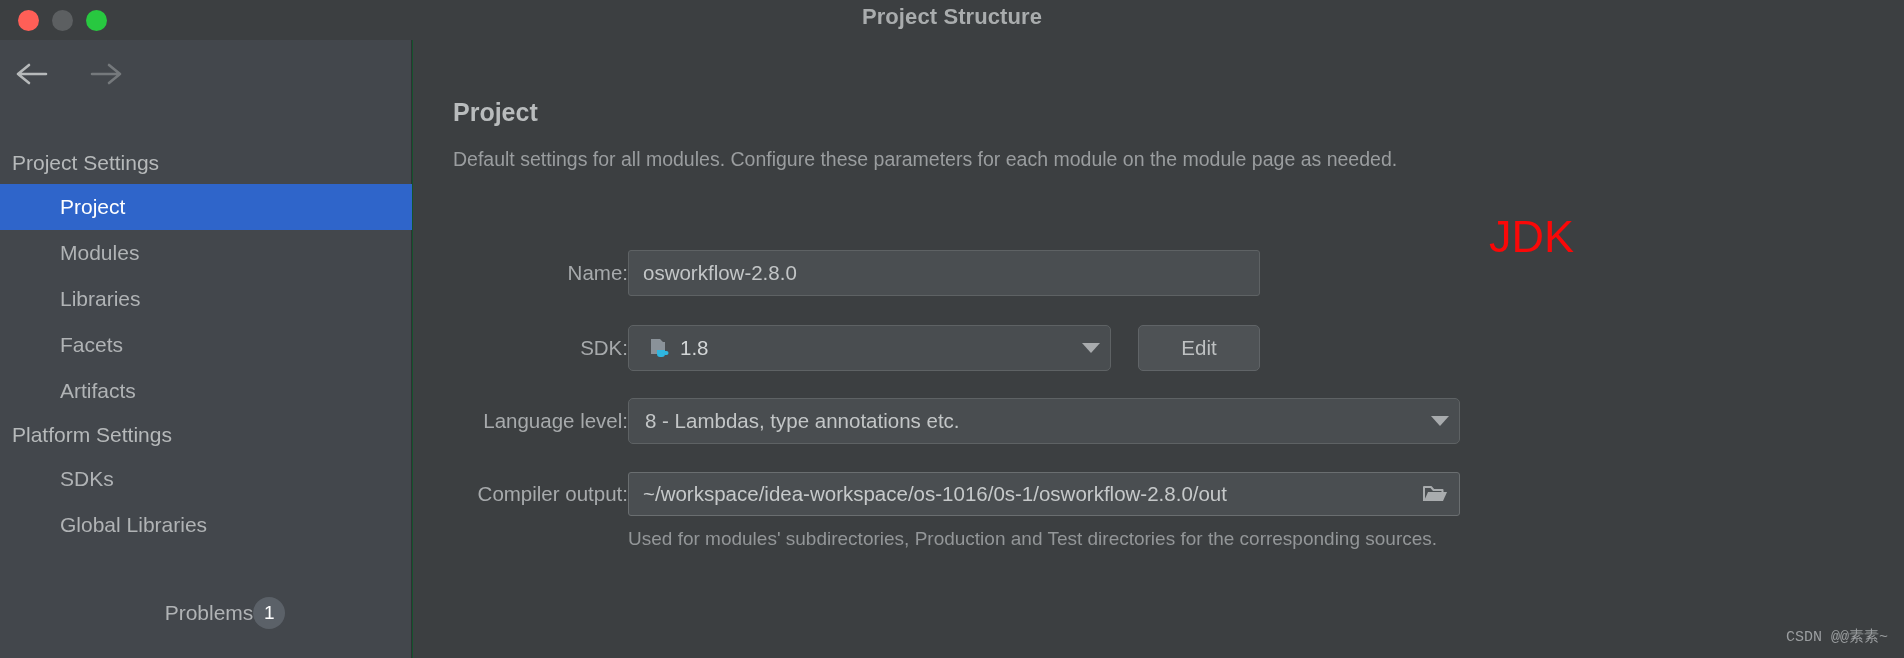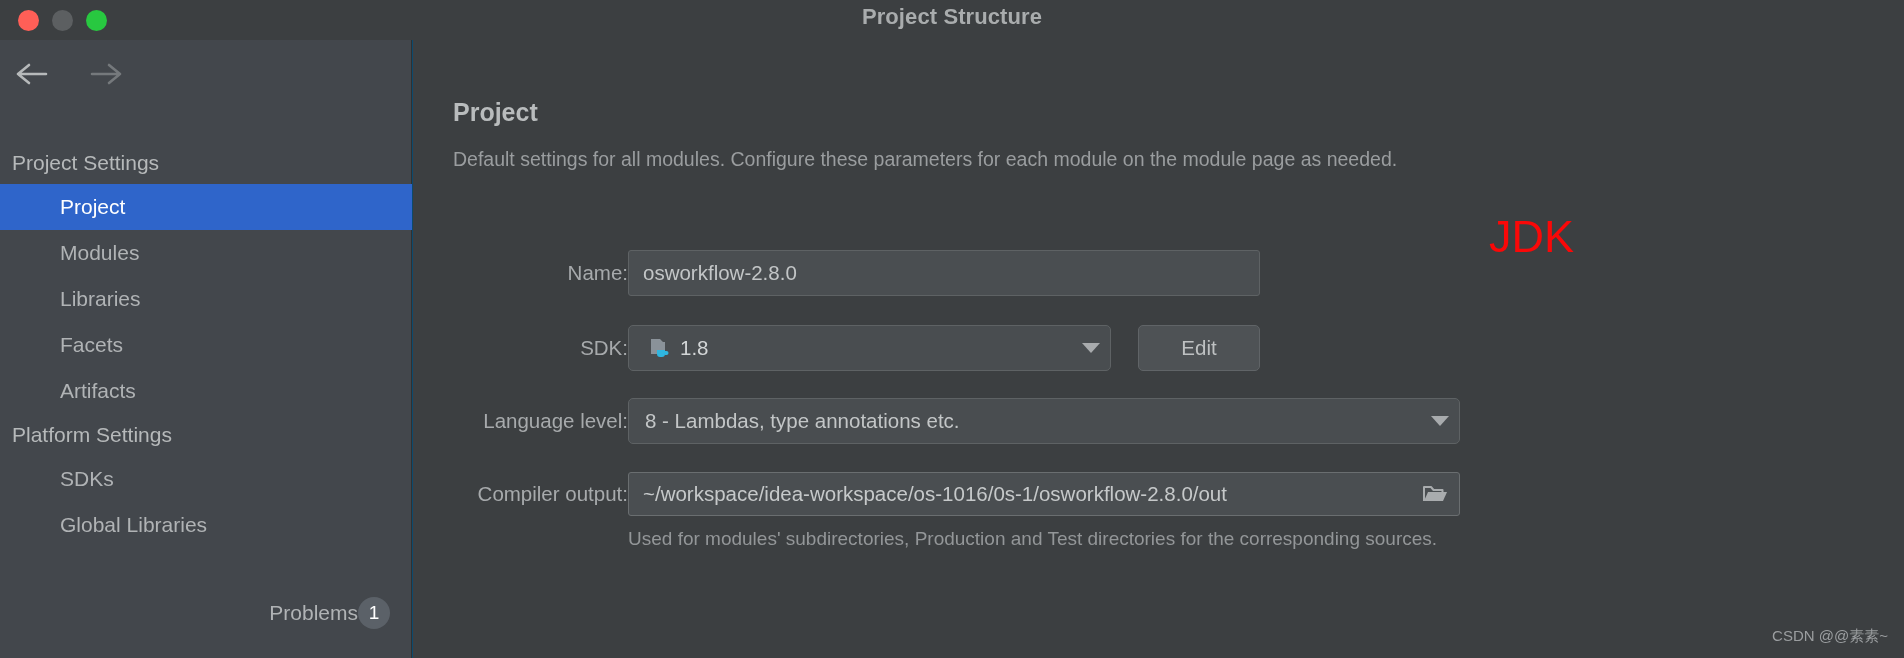--- a/index.html
+++ b/index.html
@@ -9,21 +9,21 @@
     height: 658px;
     overflow: hidden;
     background: #3c3f41;
     font-family: "Liberation Sans", sans-serif;
   }
 
   #app {
     position: relative;
     width: 1904px;
     height: 658px;
-    background: #0c4a6e;
+    background: #14532d;
   }
 
   
   .titlebar {
     position: absolute;
     left: 0; top: 0;
     width: 1904px; height: 40px;
     background: #3c3f41;
   }
   .traffic-lights {
@@ -97,21 +97,21 @@
     padding-left: 60px;
     font-size: 21px;
     color: #b0b3b5;
   }
   .sb-item.selected {
     background: #2f65ca;
     color: #ffffff;
   }
   .sb-item.problems {
     padding-right: 22px;
-    justify-content: flex-end;
+    justify-content: center;
   }
   .sb-item.problems .label { flex: 0 0 auto; }
 
   .badge {
     width: 32px; height: 32px;
     border-radius: 50%;
     background: #5b6168;
     color: #ffffff;
     font-size: 19px;
     display: flex;
@@ -244,20 +244,21 @@
     font-size: 45px;
     color: #fa0808;
     font-family: "Liberation Sans", sans-serif;
   }
 
   .watermark {
     position: absolute;
     right: 16px; bottom: 12px;
     font-size: 15px;
     color: #9b9ea0;
+    font-family: Liberation Mono, monospace;
   }
 </style>
 </head>
 <body>
 
 <div id="app">
 
   <div class="titlebar">
     <div class="window-title">Project Structure</div>
     <div class="traffic-lights">

